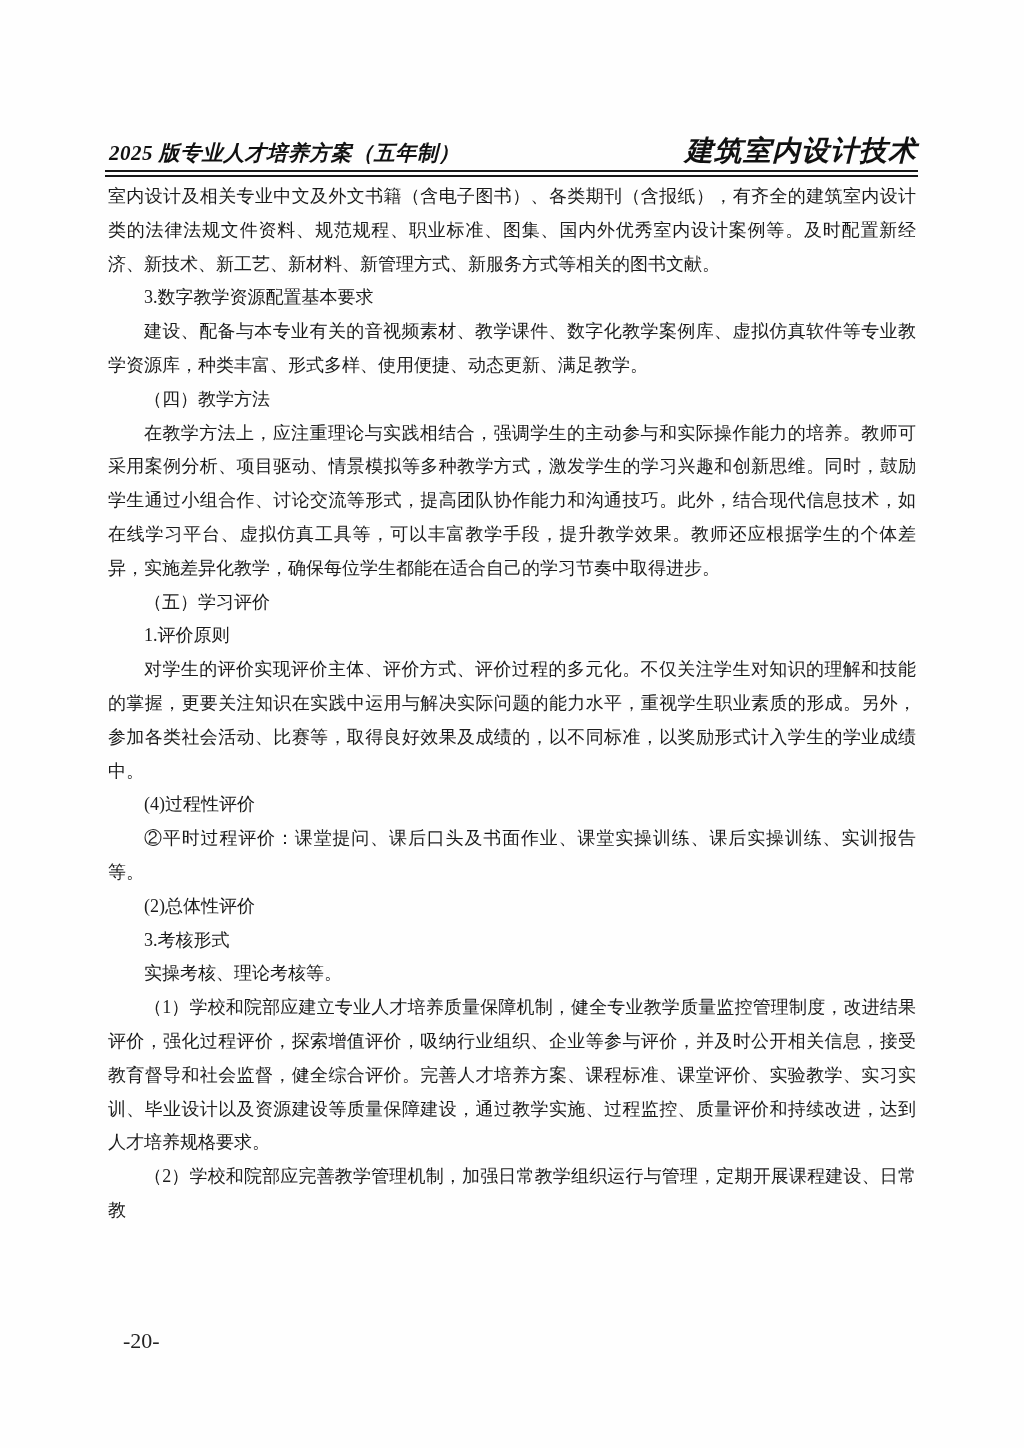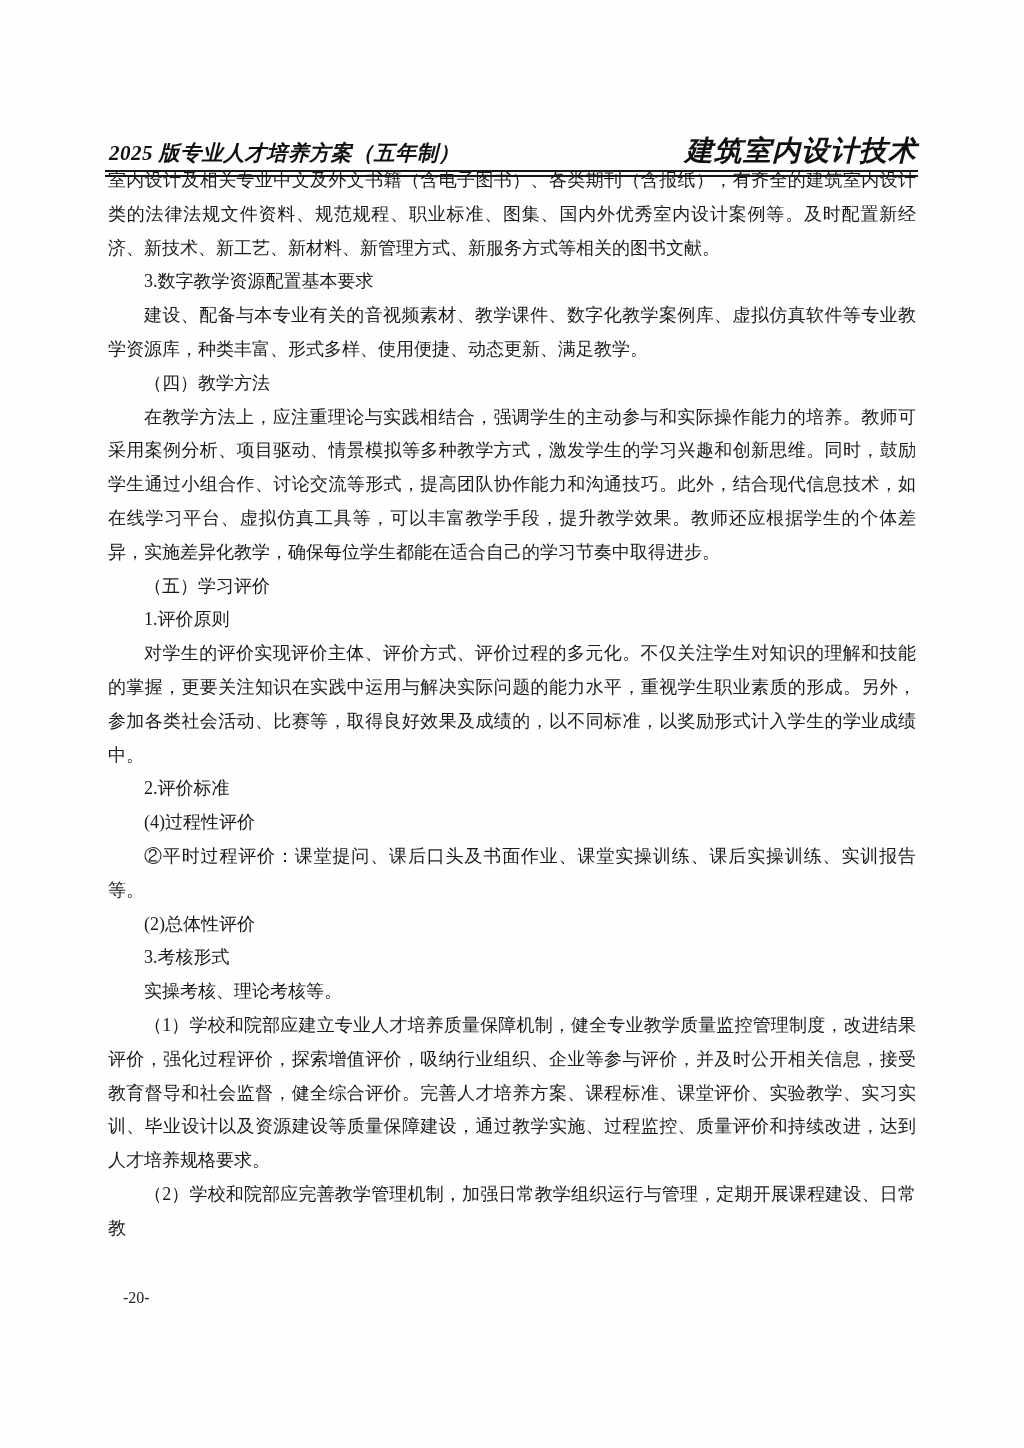--- a/index.html
+++ b/index.html
@@ -46,39 +46,39 @@
     left: 105px;
     top: 170px;
     width: 813px;
     height: 3px;
     border-top: 2.6px solid #161616;
     border-bottom: 2.6px solid #161616;
   }
   .document-body {
     position: absolute;
     left: 108px;
-    top: 164px;
+    top: 180px;
     width: 808px;
     font-size: 18px;
     line-height: 33.8px;
     text-align: justify;
     text-justify: inter-character;
     color: #1b1b1b;
   }
   .para {
     margin: 0;
   }
   .para.indent {
     text-indent: 2em;
   }
   .page-footer {
     position: absolute;
     left: 123px;
-    top: 1285px;
-    font-size: 16px;
+    top: 1328px;
+    font-size: 22px;
     line-height: 26px;
     color: #222222;
   }
 </style>
 </head>
 <body>
 
 <div class="page">
 
   <div class="page-header">
@@ -90,21 +90,20 @@
 
   <div class="document-body">
       <p class="para">室内设计及相关专业中文及外文书籍（含电子图书）、各类期刊（含报纸），有齐全的建筑室内设计类的法律法规文件资料、规范规程、职业标准、图集、国内外优秀室内设计案例等。及时配置新经济、新技术、新工艺、新材料、新管理方式、新服务方式等相关的图书文献。</p>
       <p class="para indent">3.数字教学资源配置基本要求</p>
       <p class="para indent">建设、配备与本专业有关的音视频素材、教学课件、数字化教学案例库、虚拟仿真软件等专业教学资源库，种类丰富、形式多样、使用便捷、动态更新、满足教学。</p>
       <p class="para indent">（四）教学方法</p>
       <p class="para indent">在教学方法上，应注重理论与实践相结合，强调学生的主动参与和实际操作能力的培养。教师可采用案例分析、项目驱动、情景模拟等多种教学方式，激发学生的学习兴趣和创新思维。同时，鼓励学生通过小组合作、讨论交流等形式，提高团队协作能力和沟通技巧。此外，结合现代信息技术，如在线学习平台、虚拟仿真工具等，可以丰富教学手段，提升教学效果。教师还应根据学生的个体差异，实施差异化教学，确保每位学生都能在适合自己的学习节奏中取得进步。</p>
       <p class="para indent">（五）学习评价</p>
       <p class="para indent">1.评价原则</p>
       <p class="para indent">对学生的评价实现评价主体、评价方式、评价过程的多元化。不仅关注学生对知识的理解和技能的掌握，更要关注知识在实践中运用与解决实际问题的能力水平，重视学生职业素质的形成。另外，参加各类社会活动、比赛等，取得良好效果及成绩的，以不同标准，以奖励形式计入学生的学业成绩中。</p>
-      <p class="para indent">2.评价标准</p>
       <p class="para indent">(4)过程性评价</p>
       <p class="para indent">②平时过程评价：课堂提问、课后口头及书面作业、课堂实操训练、课后实操训练、实训报告等。</p>
       <p class="para indent">(2)总体性评价</p>
       <p class="para indent">3.考核形式</p>
       <p class="para indent">实操考核、理论考核等。</p>
       <p class="para indent">（1）学校和院部应建立专业人才培养质量保障机制，健全专业教学质量监控管理制度，改进结果评价，强化过程评价，探索增值评价，吸纳行业组织、企业等参与评价，并及时公开相关信息，接受教育督导和社会监督，健全综合评价。完善人才培养方案、课程标准、课堂评价、实验教学、实习实训、毕业设计以及资源建设等质量保障建设，通过教学实施、过程监控、质量评价和持续改进，达到人才培养规格要求。</p>
       <p class="para indent">（2）学校和院部应完善教学管理机制，加强日常教学组织运行与管理，定期开展课程建设、日常教</p>
     </div>
 
   <div class="page-footer">-20-</div>

